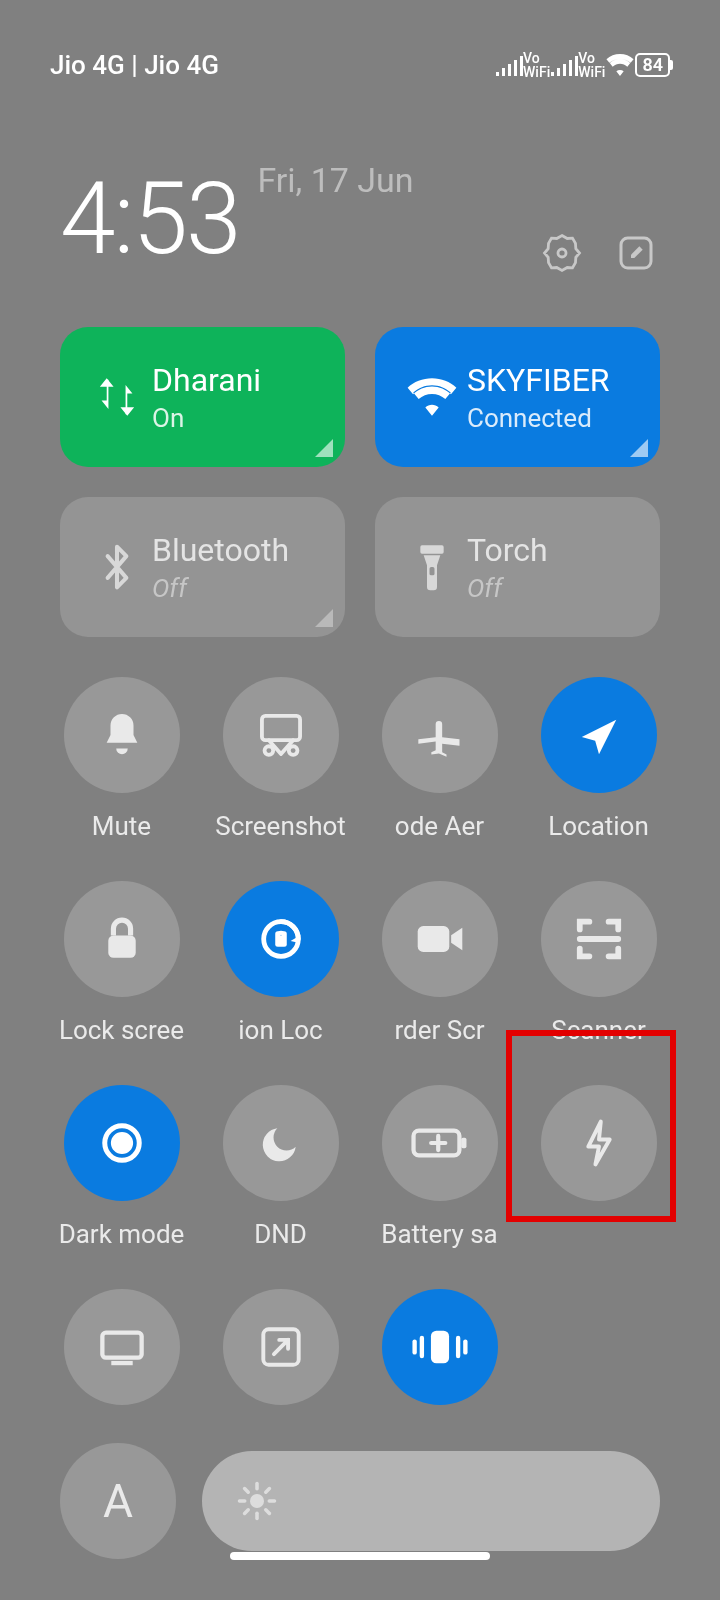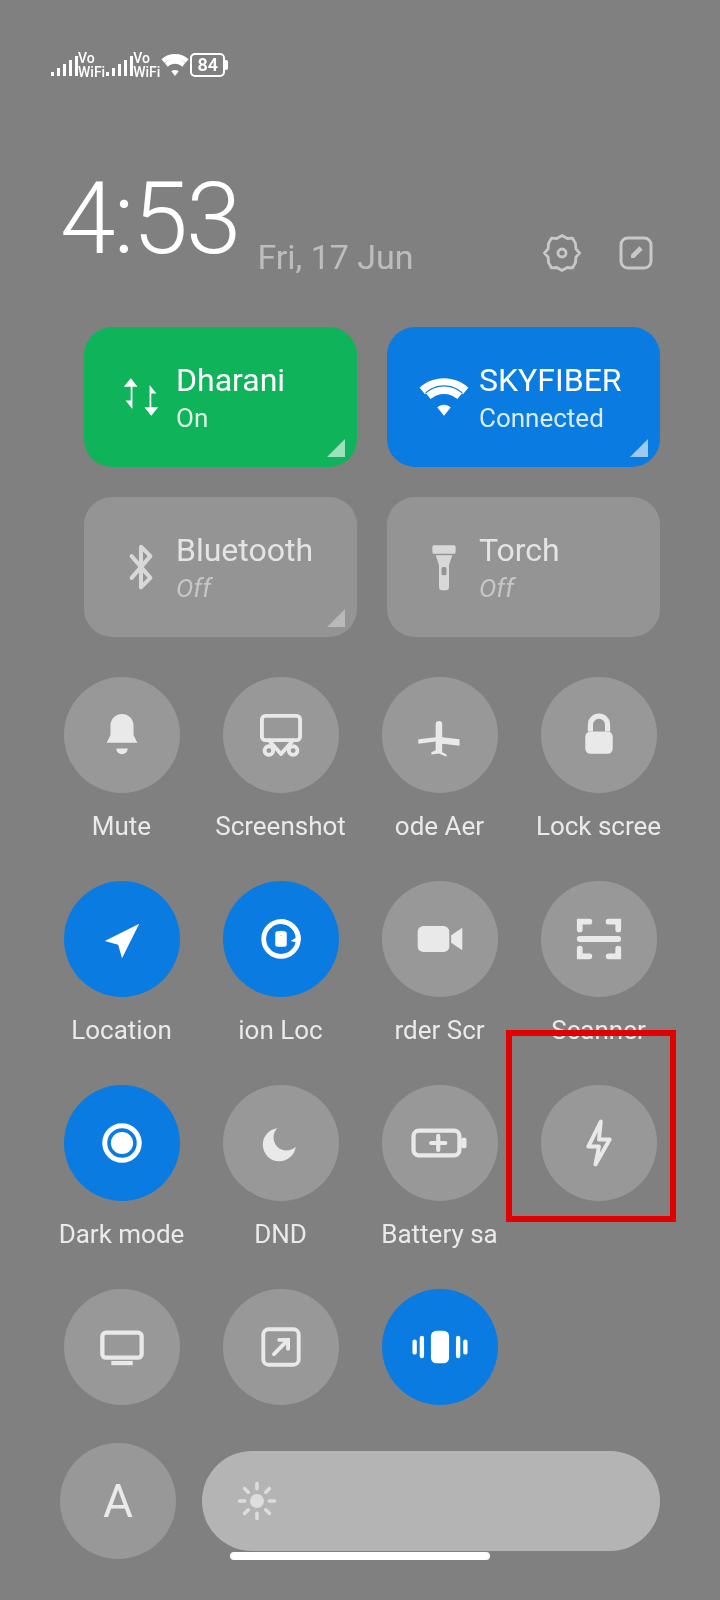--- a/index.html
+++ b/index.html
@@ -23,32 +23,32 @@
   }
   .battery-box::after {
     content:""; position:absolute; right:-5px; top:50%; transform:translateY(-50%);
     width:3px; height:10px; background:#fff; border-radius:0 2px 2px 0;
   }
 
   .header-row {
     display:flex; justify-content:space-between; align-items:flex-end;
     padding:30px 60px 30px 60px;
   }
-  .time-block { display:flex; align-items:flex-end; gap:18px; }
+  .time-block { display:flex; align-items:flex-start; gap:18px; }
   .time { font-size:100px; font-weight:300; color:#fff; letter-spacing:-2px;}
   .date { font-size:34px; color:#bdbdbd; font-weight:400; }
   .header-icons { display:flex; gap:26px; align-items:center; }
   .header-icons .icon-btn {
     width:48px; height:48px; display:flex; align-items:center; justify-content:center;
     color:#c8c8c8;
   }
 
   .tiles-large {
     padding:0 60px; display:grid; grid-template-columns:1fr 1fr;
-    gap:30px 30px; margin-top:20px;margin-left:24px;
+    gap:30px 30px; margin-top:20px;
   }
   .tile {
     height:140px; border-radius:28px; background:#949494;
     display:flex; align-items:center; padding:0 22px;
     position:relative;
   }
   .tile.green { background:#0eb35a; }
   .tile.blue  { background:#0a7be0; }
   .tile-icon {
     width:70px; display:flex; justify-content:center; align-items:center;
@@ -110,20 +110,21 @@
 
   .home-indicator {
     position:absolute; bottom:40px; left:50%; transform:translateX(-50%);
     width:260px; height:8px; background:#fff; border-radius:4px;
   }
 </style>
 </head>
 <body>
 
 <div class="status-bar">
+  <span>Jio 4G | Jio 4G</span>
   <div class="status-right">
     <svg width="28" height="22" viewBox="0 0 28 22">
         <path fill="#fff" d="M1 18h3v4H1zM7 14h3v8H7zM13 10h3v12h-3zM19 6h3v16h-3zM25 2h3v20h-3z"></path>
       </svg>
     <span style="font-size:14px;line-height:1;text-align:left">Vo<br>WiFi</span>
     <svg width="28" height="22" viewBox="0 0 28 22">
         <path fill="#fff" d="M1 18h3v4H1zM7 14h3v8H7zM13 10h3v12h-3zM19 6h3v16h-3zM25 2h3v20h-3z"></path>
       </svg>
     <span style="font-size:14px;line-height:1;text-align:left">Vo<br>WiFi</span>
     <svg width="30" height="22" viewBox="0 0 24 18">
@@ -233,35 +234,35 @@
     </div>
     <div class="toggle">
       <div class="circle">
         <svg width="52" height="52" viewBox="0 0 24 24" fill="currentColor">
           <path d="M21 14l-8-1V7a1.5 1.5 0 00-3 0v6l-8 1v2l8-1v4l-2 1v1l3.5-.5L15 22v-1l-2-1v-4l8 1z"></path>
         </svg>
       </div>
       <div class="toggle-label">ode    Aer</div>
     </div>
     <div class="toggle">
+      <div class="circle blue">
+        <svg width="46" height="46" viewBox="0 0 24 24" fill="currentColor">
+          <path d="M3 13l18-9-9 18-2-7z"></path>
+        </svg>
+      </div>
+      <div class="toggle-label">Location</div>
+    </div>
+    <div class="toggle">
       <div class="circle">
         <svg width="42" height="48" viewBox="0 0 24 28" fill="currentColor">
           <rect x="4" y="12" width="16" height="13" rx="3"></rect>
           <path d="M7 12V8a5 5 0 0110 0v4" fill="none" stroke="currentColor" stroke-width="3"></path>
         </svg>
       </div>
       <div class="toggle-label">Lock scree</div>
-    </div>
-    <div class="toggle">
-      <div class="circle blue">
-        <svg width="46" height="46" viewBox="0 0 24 24" fill="currentColor">
-          <path d="M3 13l18-9-9 18-2-7z"></path>
-        </svg>
-      </div>
-      <div class="toggle-label">Location</div>
     </div>
     <div class="toggle">
       <div class="circle blue">
         <svg width="50" height="50" viewBox="0 0 26 26" fill="none" stroke="currentColor" stroke-width="2.5">
           <circle cx="13" cy="13" r="9"></circle>
           <path d="M13 4a9 9 0 019 9" stroke-linecap="round"></path>
           <path d="M23 11l-1 4-4-1" fill="currentColor" stroke="none"></path>
           <rect x="10" y="9" width="6" height="8" rx="1.3" fill="currentColor" stroke="none"></rect>
           <circle cx="13" cy="11" r="1" fill="#0a7be0"></circle>
         </svg>

